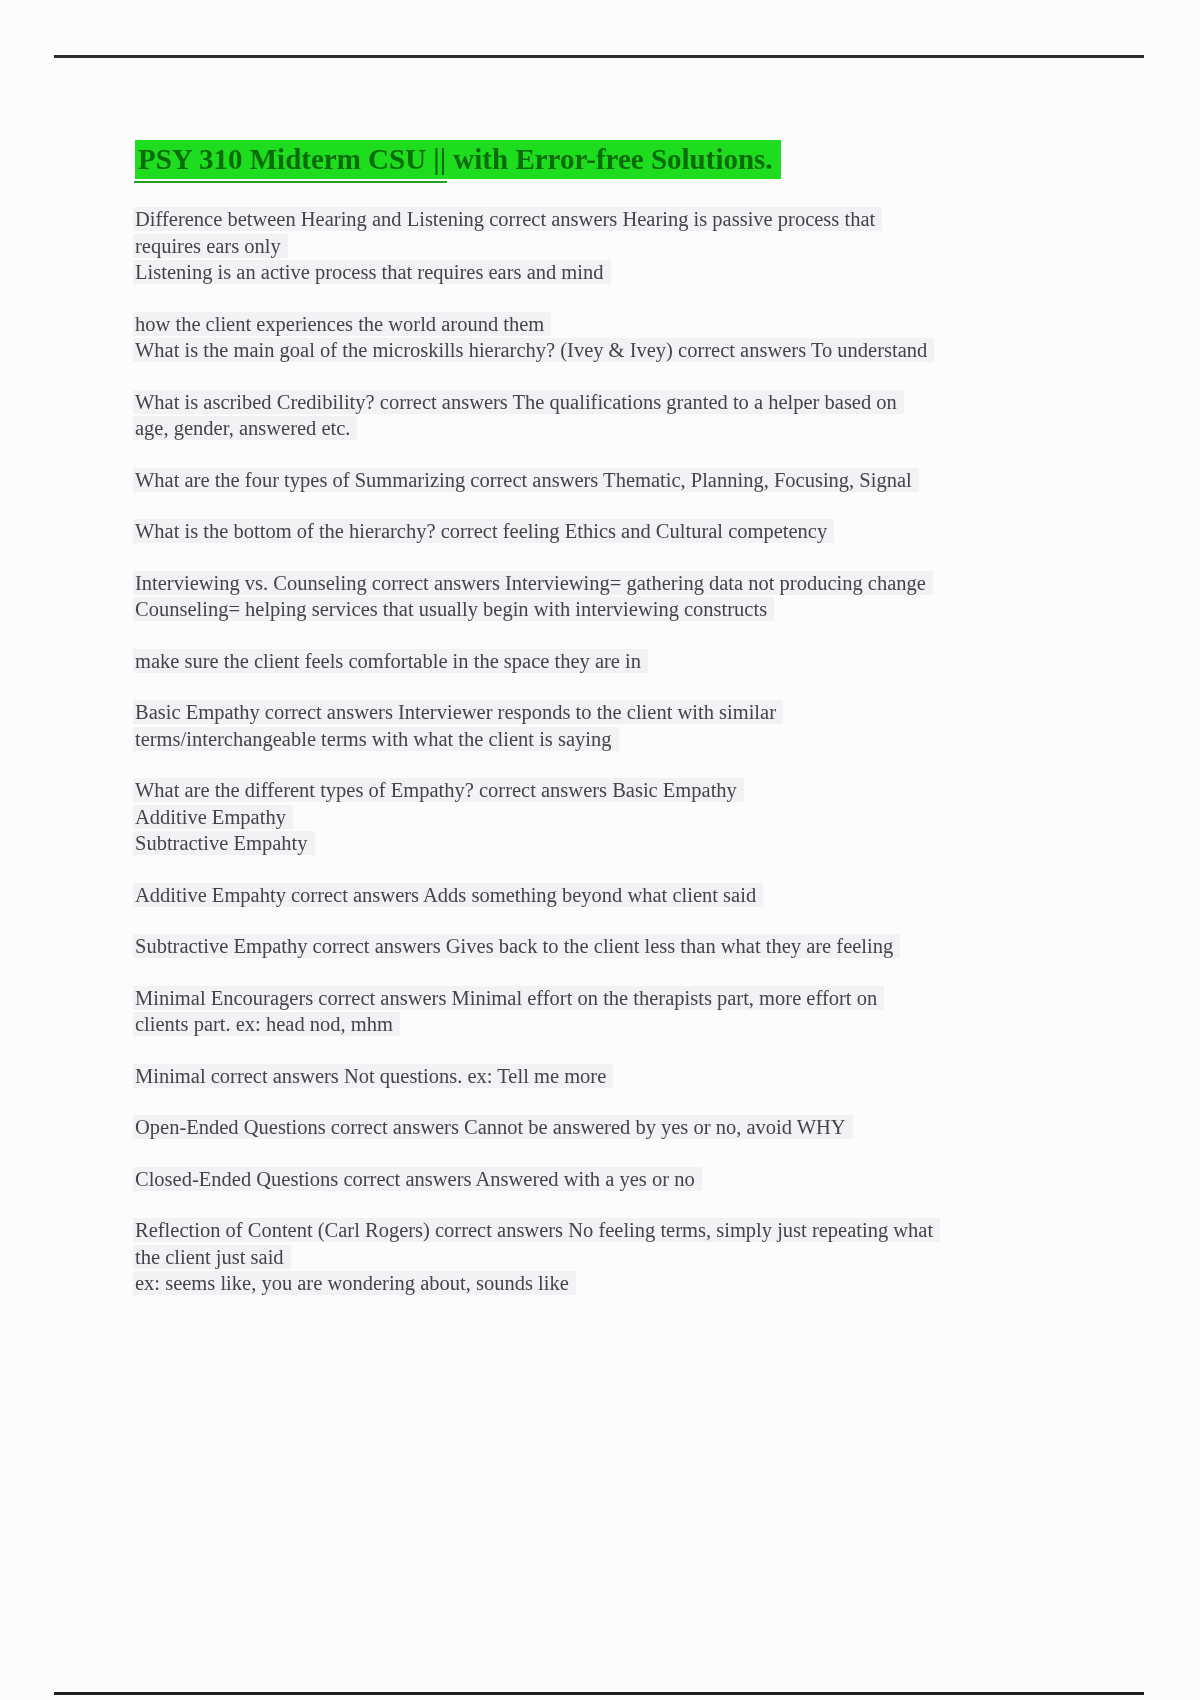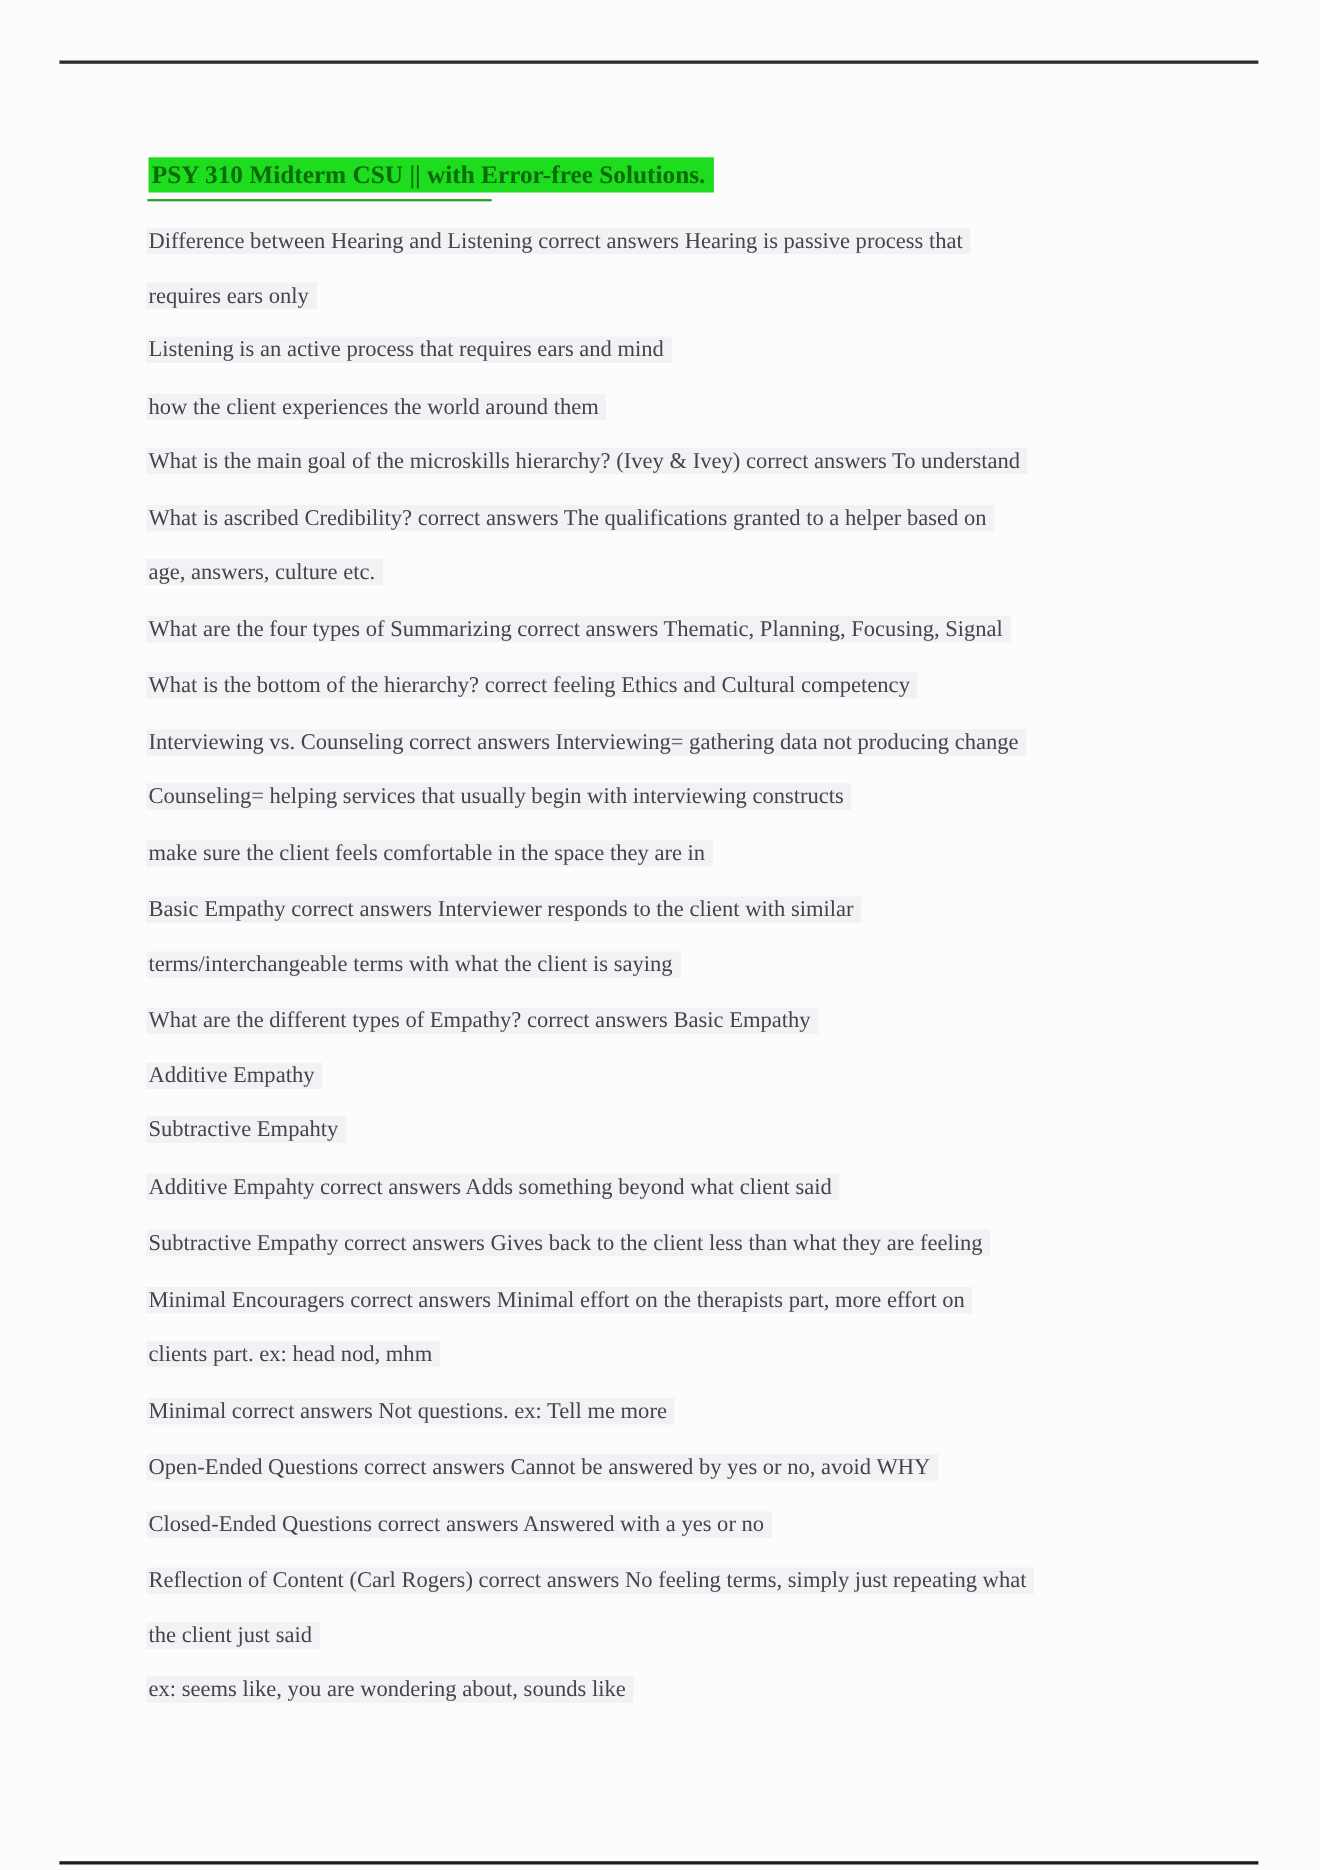--- a/index.html
+++ b/index.html
@@ -14,38 +14,38 @@
   .rule {
     position: absolute; left: 54px; width: 1090px; height: 3px;
     background: #2d2d30;
   }
   .rule-top { top: 55px; }
   .rule-bottom { top: 1692px; background: #1e1e20; }
   .content {
     position: absolute; left: 135px; top: 139px; width: 958px;
   }
   h1.doc-title {
-    font-size: 23px; font-weight: bold;
+    font-size: 29px; font-weight: bold;
     margin: 0 0 27px 0; line-height: 40px;
     position: relative;
     white-space: nowrap;
   }
   .title-mark {
     background: #1edc1e; color: #0a6b0a;
     padding: 3px 8px 4px 3px;
   }
   .title-underline {
     position: absolute; left: -1px; bottom: -4px;
     width: 313px; height: 2px; background: #21a021;
   }
   .qa {
     margin: 0 0 25px 0;
     font-size: 20.5px; line-height: 26.5px;
   }
-  .line { min-height: 26.5px; margin-top: 23px; }
+  .line { min-height: 26.5px; }
   .hl {
     background: #f2f2f5;
     padding: 1px 7px 1px 2px;
     margin-left: -2px;
   }
 </style>
 </head>
 <body>
 
 <div class="rule rule-top"></div>
@@ -63,21 +63,21 @@
     <div class="line"><span class="hl">Listening is an active process that requires ears and mind</span></div>
   </div>
 
   <div class="qa">
     <div class="line"><span class="hl">how the client experiences the world around them</span></div>
     <div class="line"><span class="hl">What is the main goal of the microskills hierarchy? (Ivey &amp; Ivey) correct answers To understand</span></div>
   </div>
 
   <div class="qa">
     <div class="line"><span class="hl">What is ascribed Credibility? correct answers The qualifications granted to a helper based on</span></div>
-    <div class="line"><span class="hl">age, answers, culture etc.</span></div>
+    <div class="line"><span class="hl">age, gender, answered etc.</span></div>
   </div>
 
   <div class="qa">
     <div class="line"><span class="hl">What are the four types of Summarizing correct answers Thematic, Planning, Focusing, Signal</span></div>
   </div>
 
   <div class="qa">
     <div class="line"><span class="hl">What is the bottom of the hierarchy? correct feeling Ethics and Cultural competency</span></div>
   </div>
 

